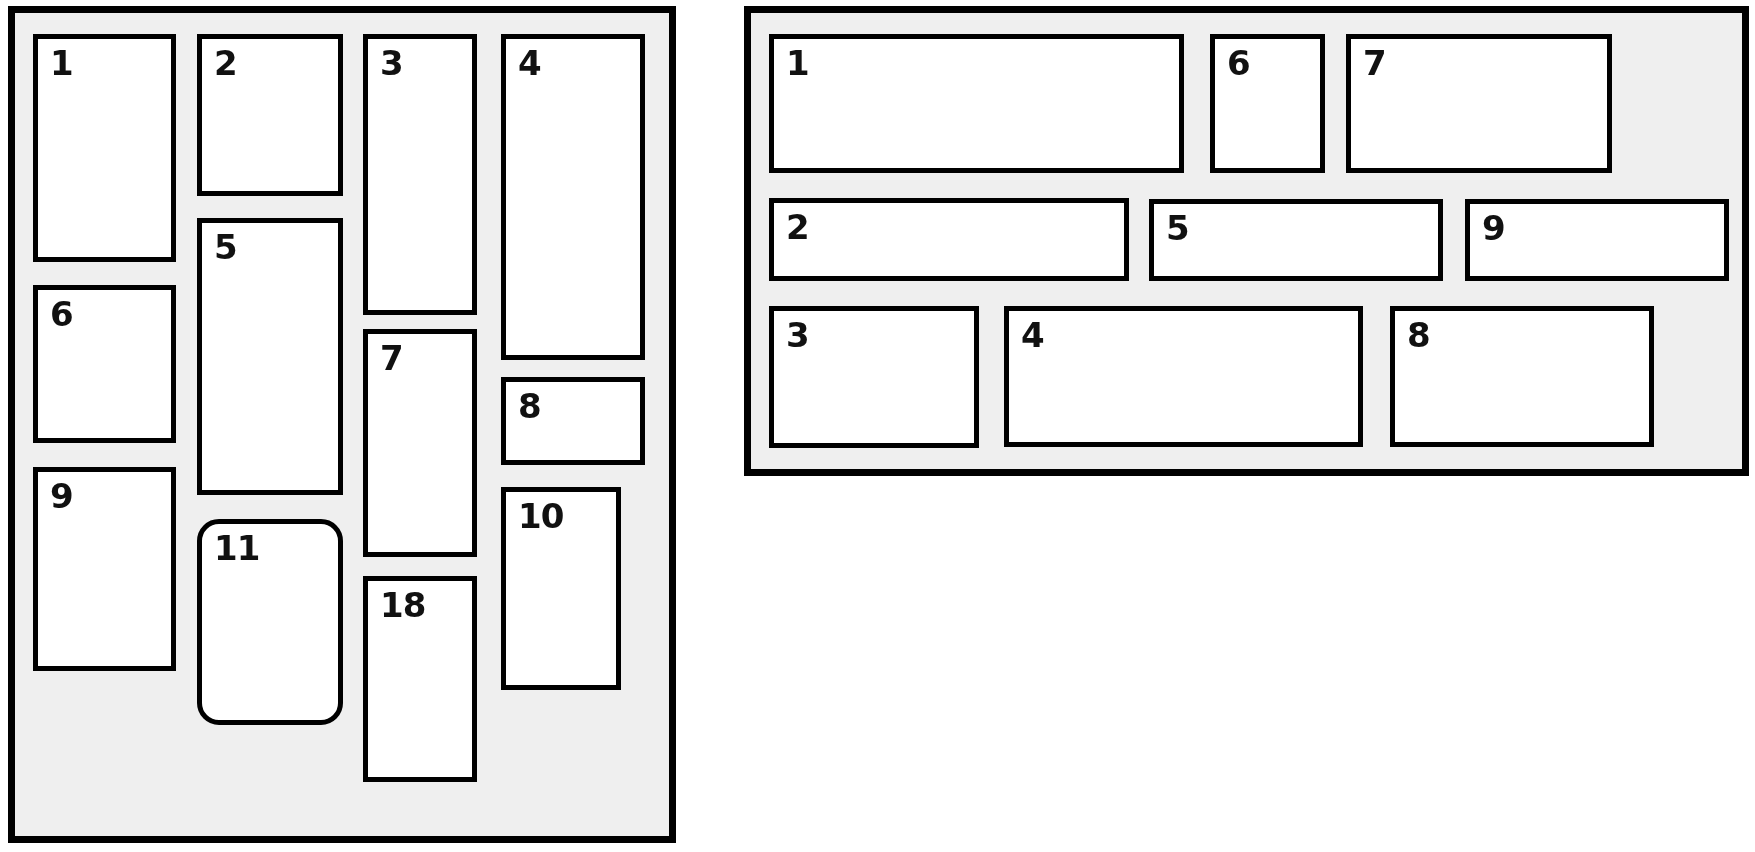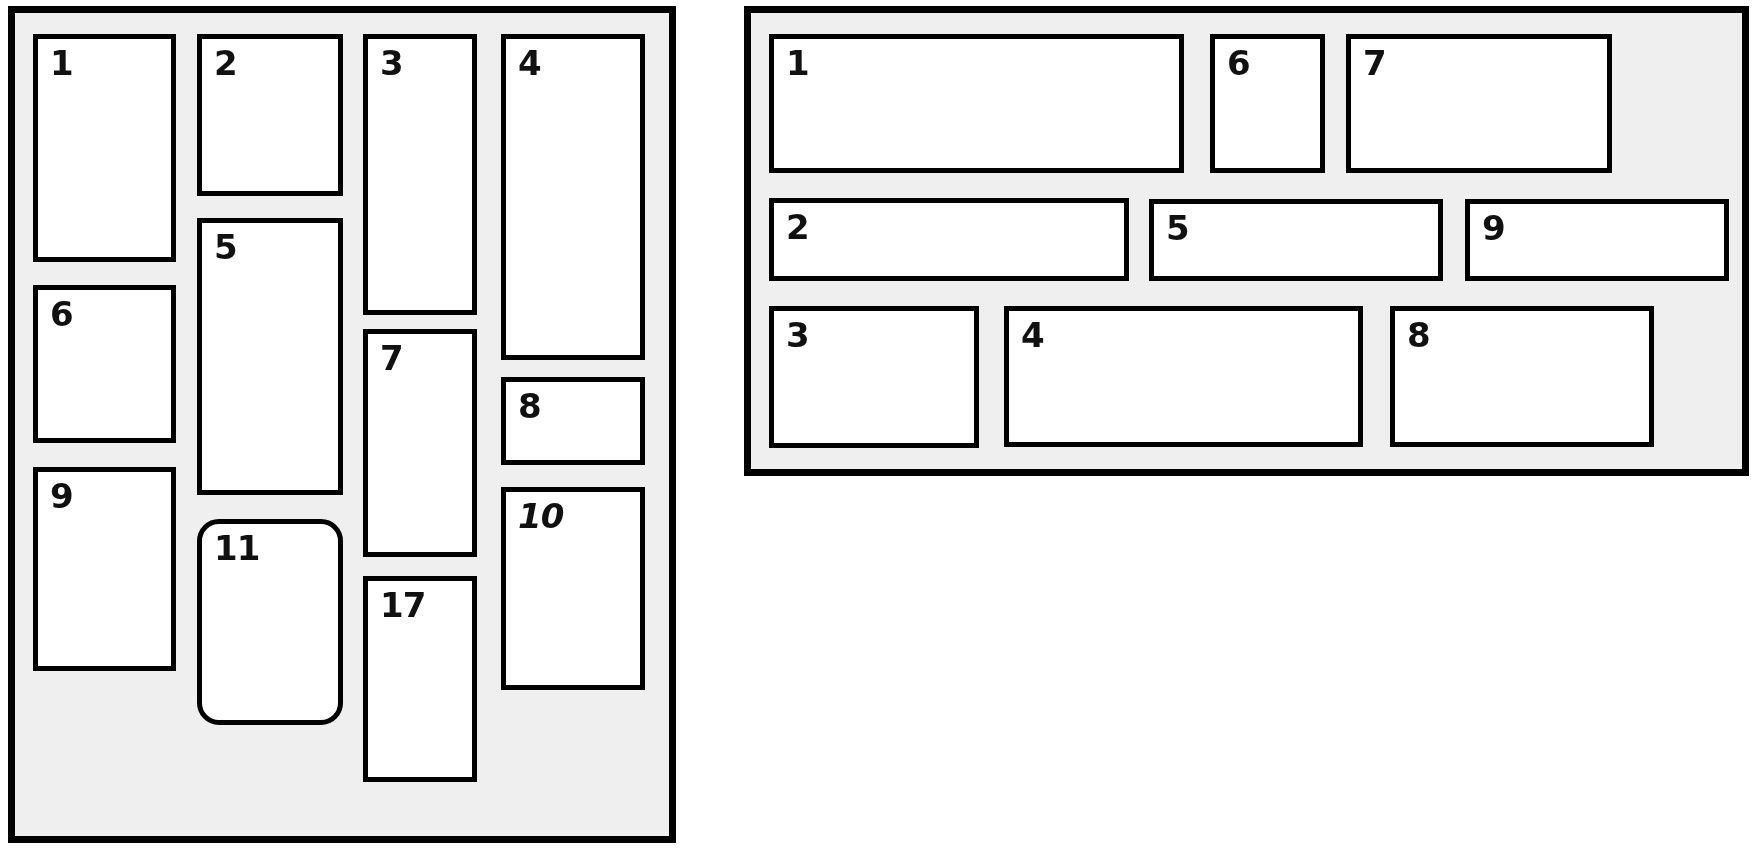--- a/index.html
+++ b/index.html
@@ -62,28 +62,28 @@
       </div>
       <div class="box" style="left: 348px; top: 316px; width: 114px; height: 228px;">
         <span class="label">7</span>
       </div>
       <div class="box" style="left: 486px; top: 364px; width: 144px; height: 88px;">
         <span class="label">8</span>
       </div>
       <div class="box" style="left: 18px; top: 454px; width: 143px; height: 204px;">
         <span class="label">9</span>
       </div>
-      <div class="box" style="left: 486px; top: 474px; width: 144px; height: 203px; font-style: italic;">
+      <div class="box" style="left: 486px; top: 474px; width: 120px; height: 203px;">
         <span class="label">10</span>
       </div>
       <div class="box" style="left: 182px; top: 506px; width: 146px; height: 206px; border-radius: 22px;">
         <span class="label">11</span>
       </div>
       <div class="box" style="left: 348px; top: 563px; width: 114px; height: 206px;">
-        <span class="label">17</span>
+        <span class="label">18</span>
       </div>
     </div>
   <div class="panel" style="left: 744px; top: 6px; width: 1005px; height: 470px;">
       <div class="box" style="left: 18px; top: 21px; width: 415px; height: 139px;">
         <span class="label">1</span>
       </div>
       <div class="box" style="left: 18px; top: 185px; width: 360px; height: 83px;">
         <span class="label">2</span>
       </div>
       <div class="box" style="left: 18px; top: 293px; width: 210px; height: 142px;">

